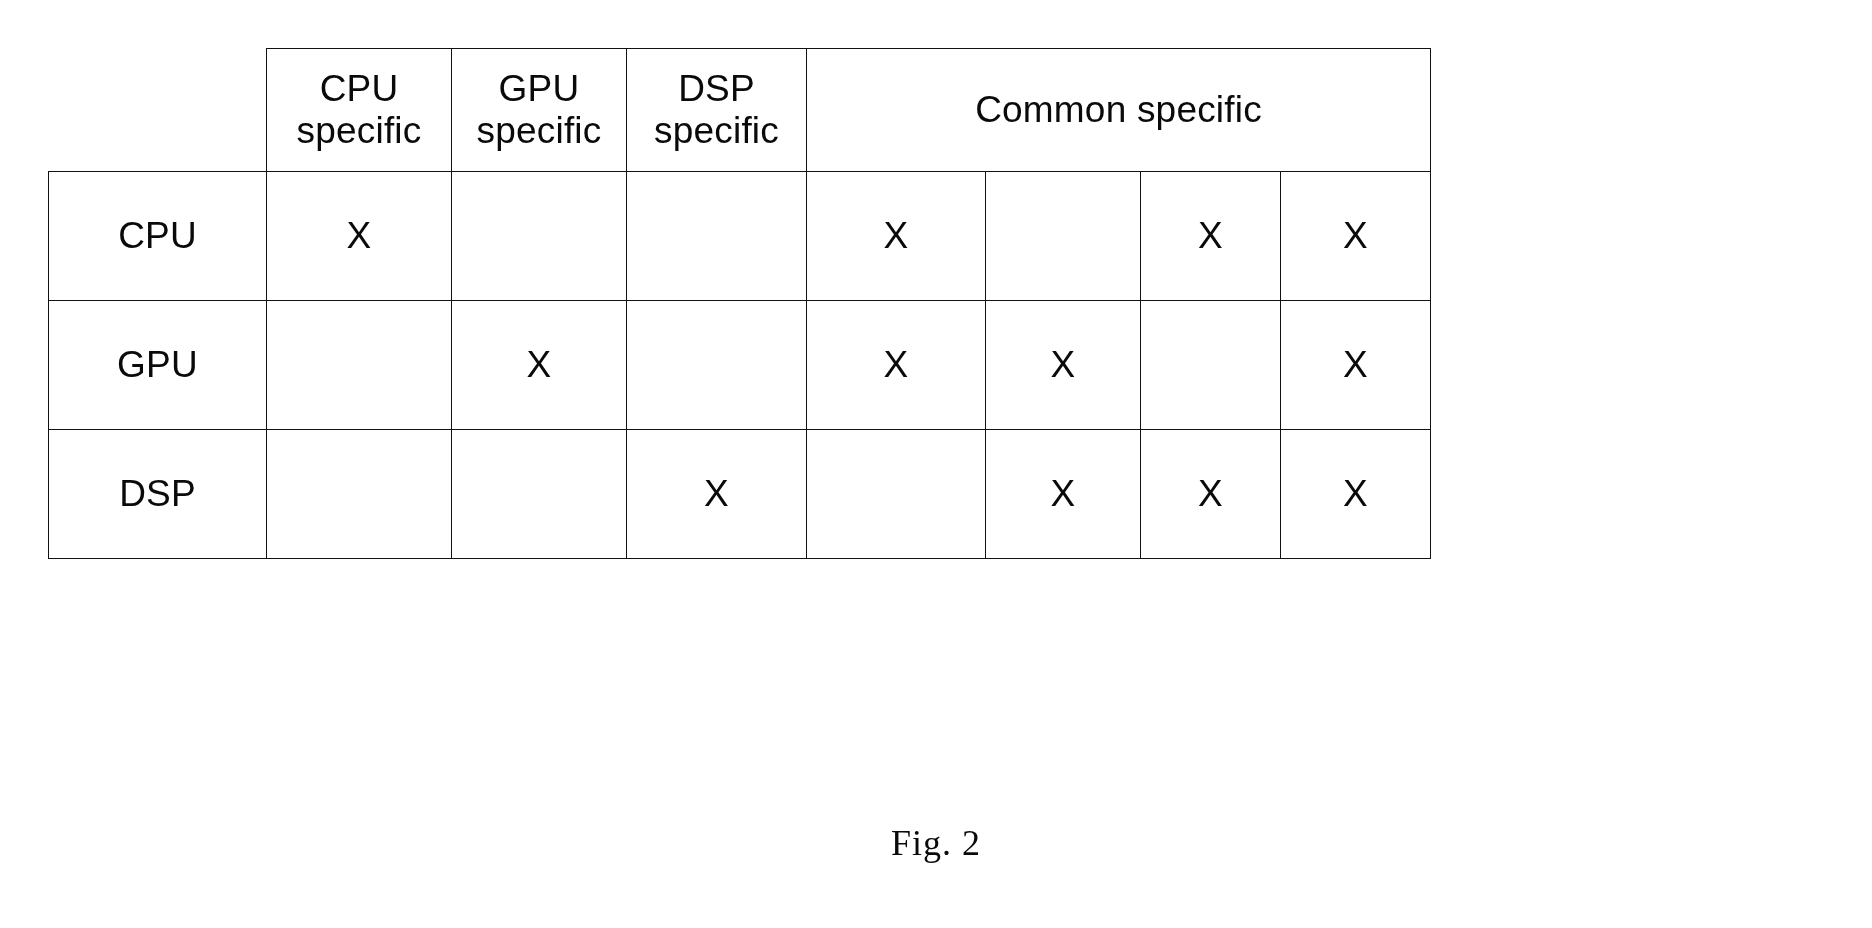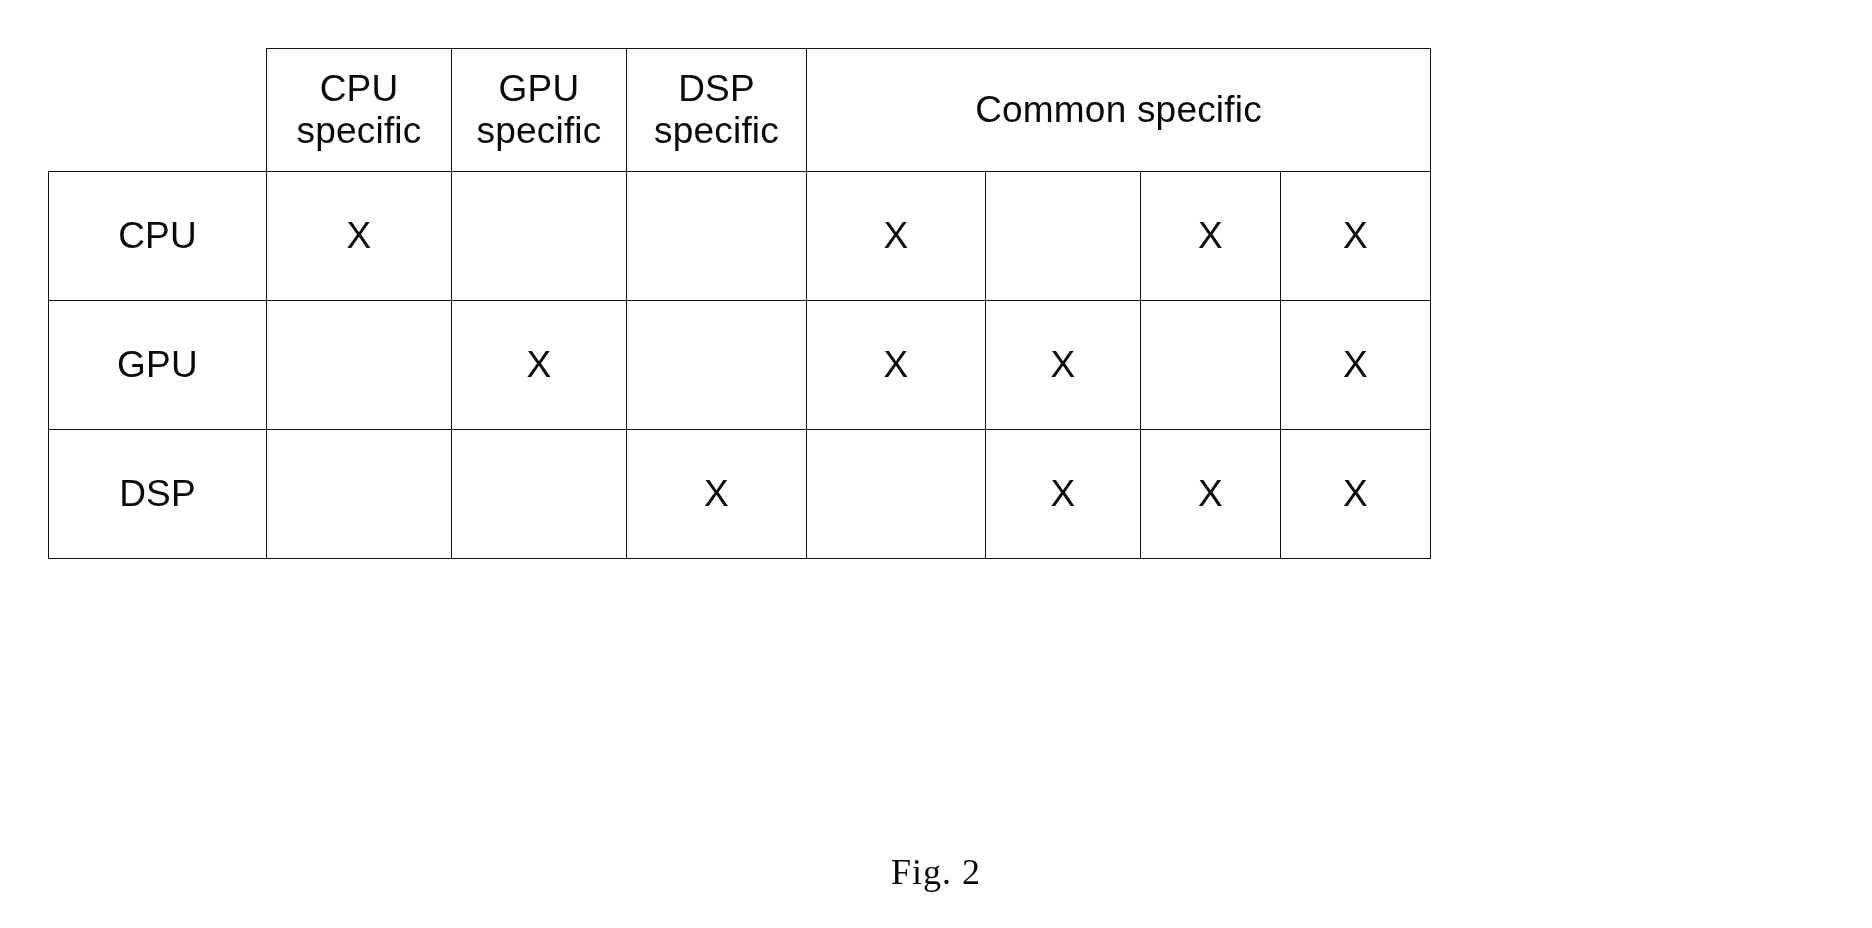--- a/index.html
+++ b/index.html
@@ -78,21 +78,21 @@
   }
 
   .mark-cell {
     font-size: 42px;
   }
 
   
   .fig-caption {
     position: absolute;
     left: 0;
-    top: 851px;
+    top: 822px;
     width: 1872px;
     text-align: center;
     font-family: "Liberation Serif", serif;
     font-size: 36px;
     color: #0a0a0a;
     letter-spacing: 1px;
   }
 </style>
 </head>
 <body>

